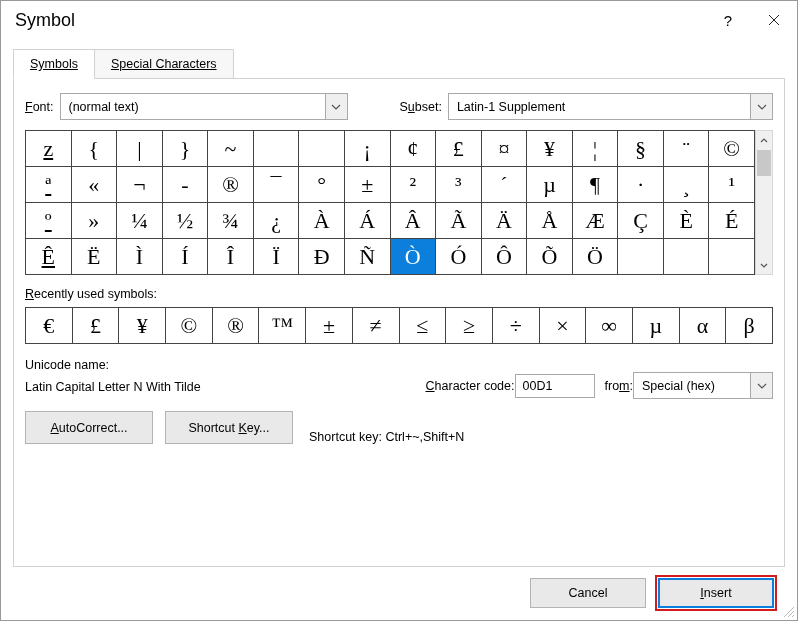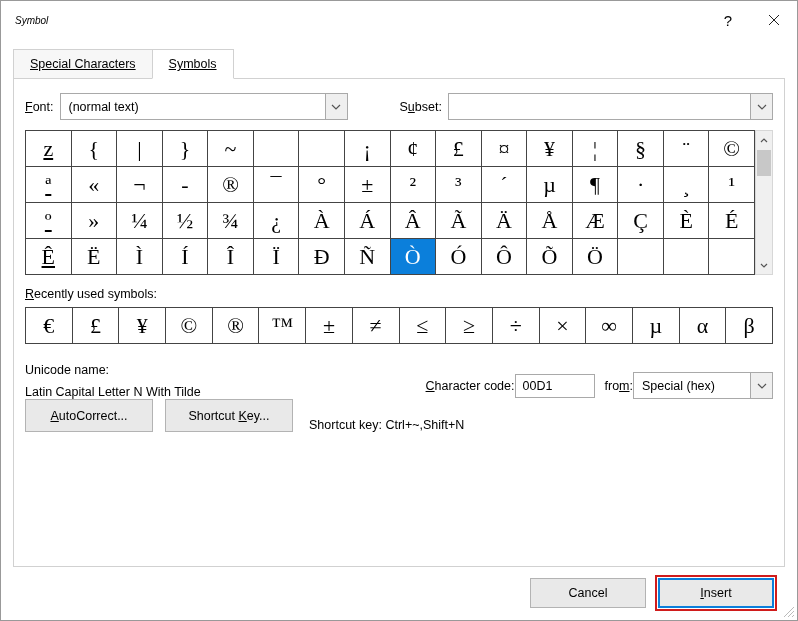--- a/index.html
+++ b/index.html
@@ -19,21 +19,21 @@
       position: relative;
       background: #fff;
     }
     .titlebar {
       height: 38px;
       display: flex;
       align-items: center;
       padding-left: 14px;
       background: #fff;
     }
-    .title-text { font-size: 10px; font-style: italic; }
+    .title-text { font-size: 18px; }
     .title-controls {
       margin-left: auto;
       display: flex;
       align-items: center;
       height: 100%;
     }
     .title-q {
       font-size: 15px;
       width: 46px;
       height: 100%;
@@ -176,21 +176,22 @@
       grid-template-columns: repeat(16, 1fr);
       grid-auto-rows: 36px;
       border-top: 1px solid #444;
       border-left: 1px solid #444;
       margin-bottom: 14px;
     }
     .recent-grid .symbol-cell {}
 
     .info-row {
       display: flex;
-      align-items: flex-end;
+      align-items: flex-start;
+      margin-bottom: 12px;
     }
     .left-col { flex: 1; }
     .unicode-name-lbl { margin-bottom: 8px; }
     .unicode-name-val { }
     .code-row {
       display: flex;
       align-items: center;
       margin-top: 14px;
     }
     .codebox {
@@ -258,41 +259,42 @@
         <svg viewBox="0 0 12 12">
             <line x1="1" y1="1" x2="11" y2="11" stroke="#222" stroke-width="1"></line>
             <line x1="11" y1="1" x2="1" y2="11" stroke="#222" stroke-width="1"></line>
           </svg>
       </div>
     </div>
   </div>
 
   <div class="client">
     <div class="tabs-header">
+      <div class="tab active">
+        <span class="u">Symbols</span>
+      </div>
       <div class="tab">
         <span class="u">Special Characters</span>
-      </div>
-      <div class="tab active">
-        <span class="u">Symbols</span>
       </div>
     </div>
 
     <div class="tab-body">
       <div class="row top-row">
         <span class="label"><span class="u">F</span>ont:</span>
         <div class="field" style="flex:1; max-width:288px;">
           <span class="field-text">(normal text)</span>
           <div class="field-btn" style="margin-left:auto;">
             <svg class="chev" viewBox="0 0 10 6">
                 <polyline points="1,1 5,5 9,1" fill="none" stroke="#555" stroke-width="1.2"></polyline>
               </svg>
           </div>
         </div>
         <span class="label" style="margin-left:46px;">S<span class="u">u</span>bset:</span>
         <div class="field" style="flex:1;">
+          <span class="field-text">Latin-1 Supplement</span>
           <div class="field-btn" style="margin-left:auto;">
             <svg class="chev" viewBox="0 0 10 6">
                 <polyline points="1,1 5,5 9,1" fill="none" stroke="#555" stroke-width="1.2"></polyline>
               </svg>
           </div>
         </div>
       </div>
 
       <div class="grid-area">
         <div class="symbol-grid" id="symbol-grid">

